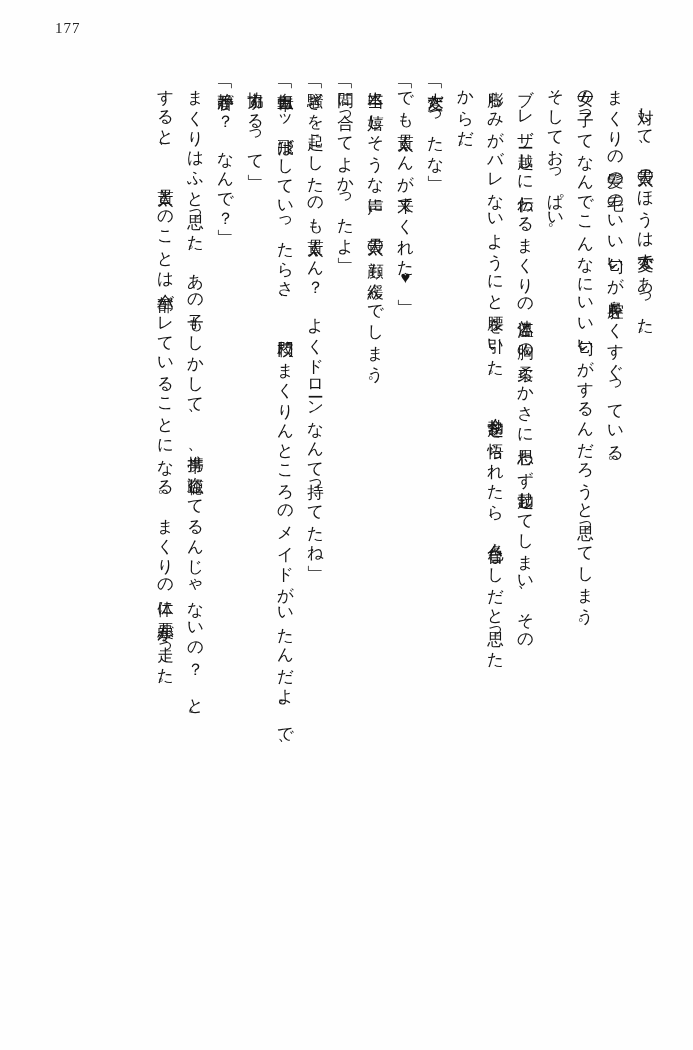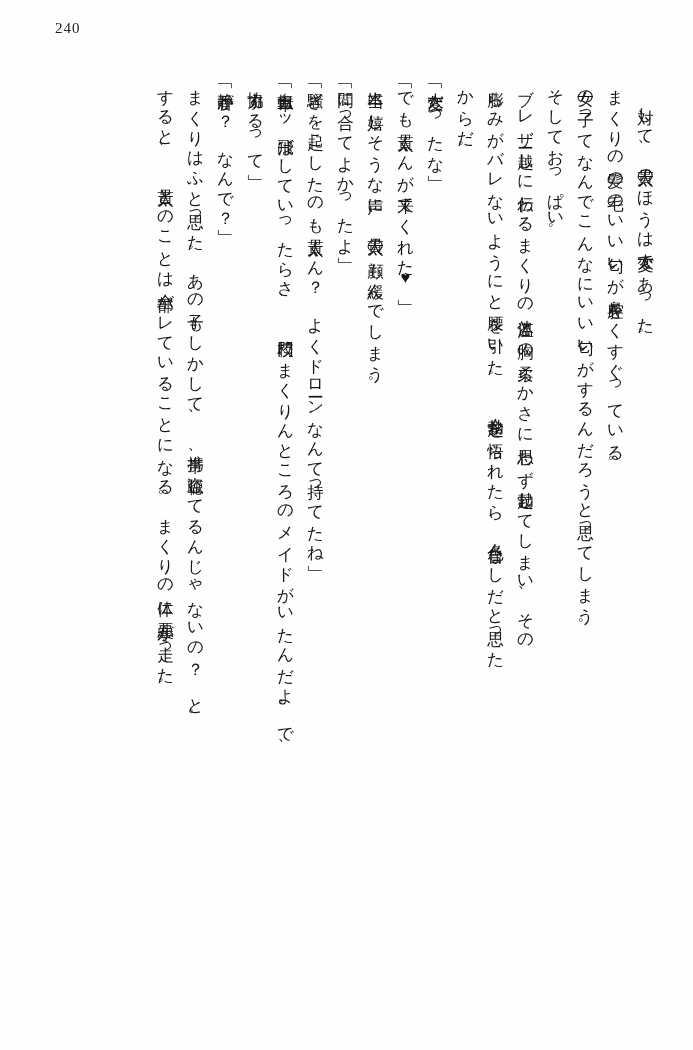--- a/index.html
+++ b/index.html
@@ -58,21 +58,21 @@
   }
   .tcol.indent {
     padding-top: 17px;
   }
 </style>
 </head>
 <body>
 
 <div class="page">
 
-  <div class="page-number">240</div>
+  <div class="page-number">177</div>
 
   <div class="text-body">
       <div class="tcol indent">対して、貫太のほうは大変であった。</div>
       <div class="tcol">まくりの髪の毛のいい匂いが鼻腔をくすぐっている。</div>
       <div class="tcol">女の子ってなんでこんなにいい匂いがするんだろうと思ってしまう。</div>
       <div class="tcol">そしておっぱい。</div>
       <div class="tcol">ブレザー越しに伝わるまくりの体温と胸の柔らかさに思わず勃起してしまい、その</div>
       <div class="tcol">膨らみがバレないようにと腰を引いた。　今勃起を悟られたら、色々台なしだと思った</div>
       <div class="tcol">からだ。</div>
       <div class="tcol">「大変だったな」</div>

